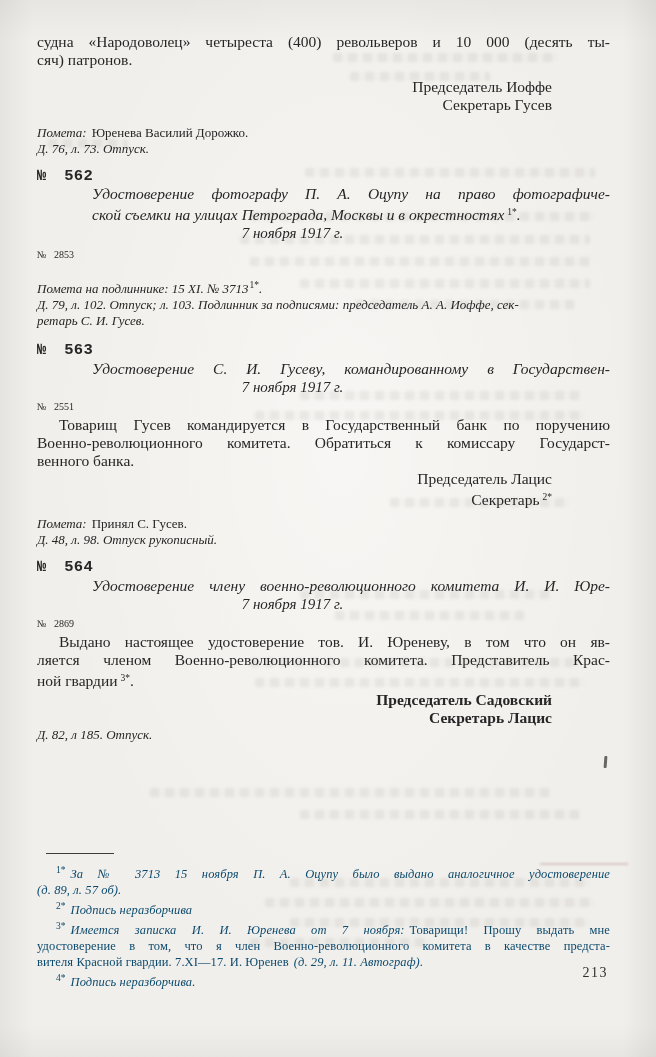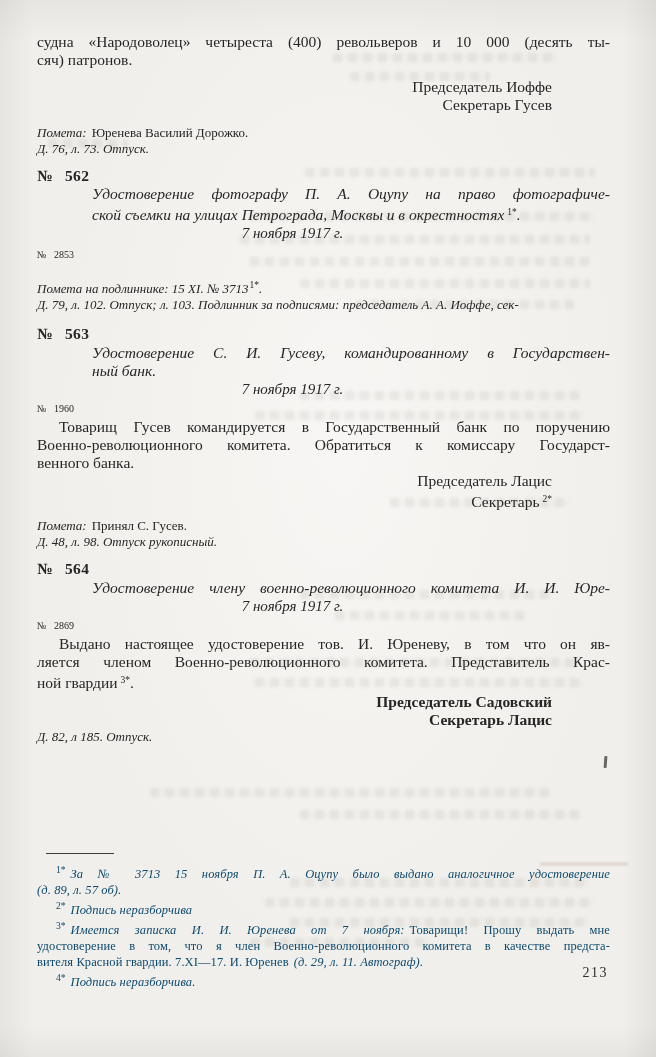--- a/index.html
+++ b/index.html
@@ -13,21 +13,21 @@
     background:
       radial-gradient(ellipse at 52% 42%, rgba(255,255,255,0.45), rgba(255,255,255,0) 62%),
       linear-gradient(90deg, rgba(60,55,45,0.06), rgba(0,0,0,0) 5%, rgba(0,0,0,0) 95%, rgba(60,55,45,0.07)),
       linear-gradient(180deg, rgba(60,55,45,0.05), rgba(0,0,0,0) 4%, rgba(0,0,0,0) 97%, rgba(60,55,45,0.05));
   }
   .content { position:relative; padding:33px 46px 0 37px; }
   .line { font-size:15.5px; line-height:18px; }
   .jl { text-align:justify; text-align-last:justify; }
   .it { font-style:italic; }
   .b { font-weight:bold; }
-  .doc-number { font-size:15.5px; line-height:18px; font-weight:bold; word-spacing:8px; letter-spacing:0.3px; }
+  .doc-number { font-size:15.5px; line-height:18px; font-weight:bold; word-spacing:8px; letter-spacing:0.3px;font-family:Liberation Mono, monospace; }
   .reg-number { font-size:10px; line-height:18px; word-spacing:5px; }
   .title-block { margin-left:55px; font-style:italic; }
   .date-line { font-size:15px; line-height:18px; font-style:italic; text-align:center; padding-right:62px; }
   .sig { text-align:right; padding-right:58px; }
   .body-indent { padding-left:22px; }
   .pometa { font-size:13px; line-height:16px; }
   .pm-text { margin-left:5px; }
   .archive { font-size:13px; line-height:16px; font-style:italic; }
   sup.fnm { font-size:9.5px; font-style:normal; vertical-align:5px; margin-left:3px; letter-spacing:0; }
   sup.fnm0 { margin-left:1px; }
@@ -92,28 +92,28 @@
 
     <div class="doc-number mt10">№ 562</div>
     <div class="title-block">
       <div class="line jl">Удостоверение фотографу П. А. Оцупу на право фотографиче-</div>
       <div class="line"><span>ской съемки на улицах Петрограда, Москвы и в окрестностях</span><sup class="fnm">1*</sup><span>.</span></div>
     </div>
     <div class="date-line">7 ноября 1917 г.</div>
     <div class="reg-number mt4">№ 2853</div>
     <div class="pometa it mt13"><span>Помета на подлиннике: 15 XI. № 3713</span><sup class="fnm fnm0">1*</sup><span>.</span></div>
     <div class="archive">Д. 79, л. 102. Отпуск; л. 103. Подлинник за подписями: председатель А. А. Иоффе, сек-</div>
+    <div class="archive">ретарь С. И. Гусев.</div>
 
     <div class="doc-number mt12">№ 563</div>
     <div class="title-block mt1">
       <div class="line jl">Удостоверение С. И. Гусеву, командированному в Государствен-</div>
-      <div class="line">ный банк.</div>
     </div>
     <div class="date-line">7 ноября 1917 г.</div>
-    <div class="reg-number mt2">№ 1960</div>
+    <div class="reg-number mt2">№ 2551</div>
     <div class="line jl body-indent">Товарищ Гусев командируется в Государственный банк по поручению</div>
     <div class="line jl">Военно-революционного комитета. Обратиться к комиссару Государст-</div>
     <div class="line">венного банка.</div>
     <div class="sig line">
       <div>Председатель Лацис</div>
       <div><span>Секретарь</span><sup class="fnm">2*</sup></div>
     </div>
     <div class="pometa mt7"><span class="it">Помета:</span><span class="pm-text">Принял С. Гусев.</span></div>
     <div class="archive">Д. 48, л. 98. Отпуск рукописный.</div>
 

